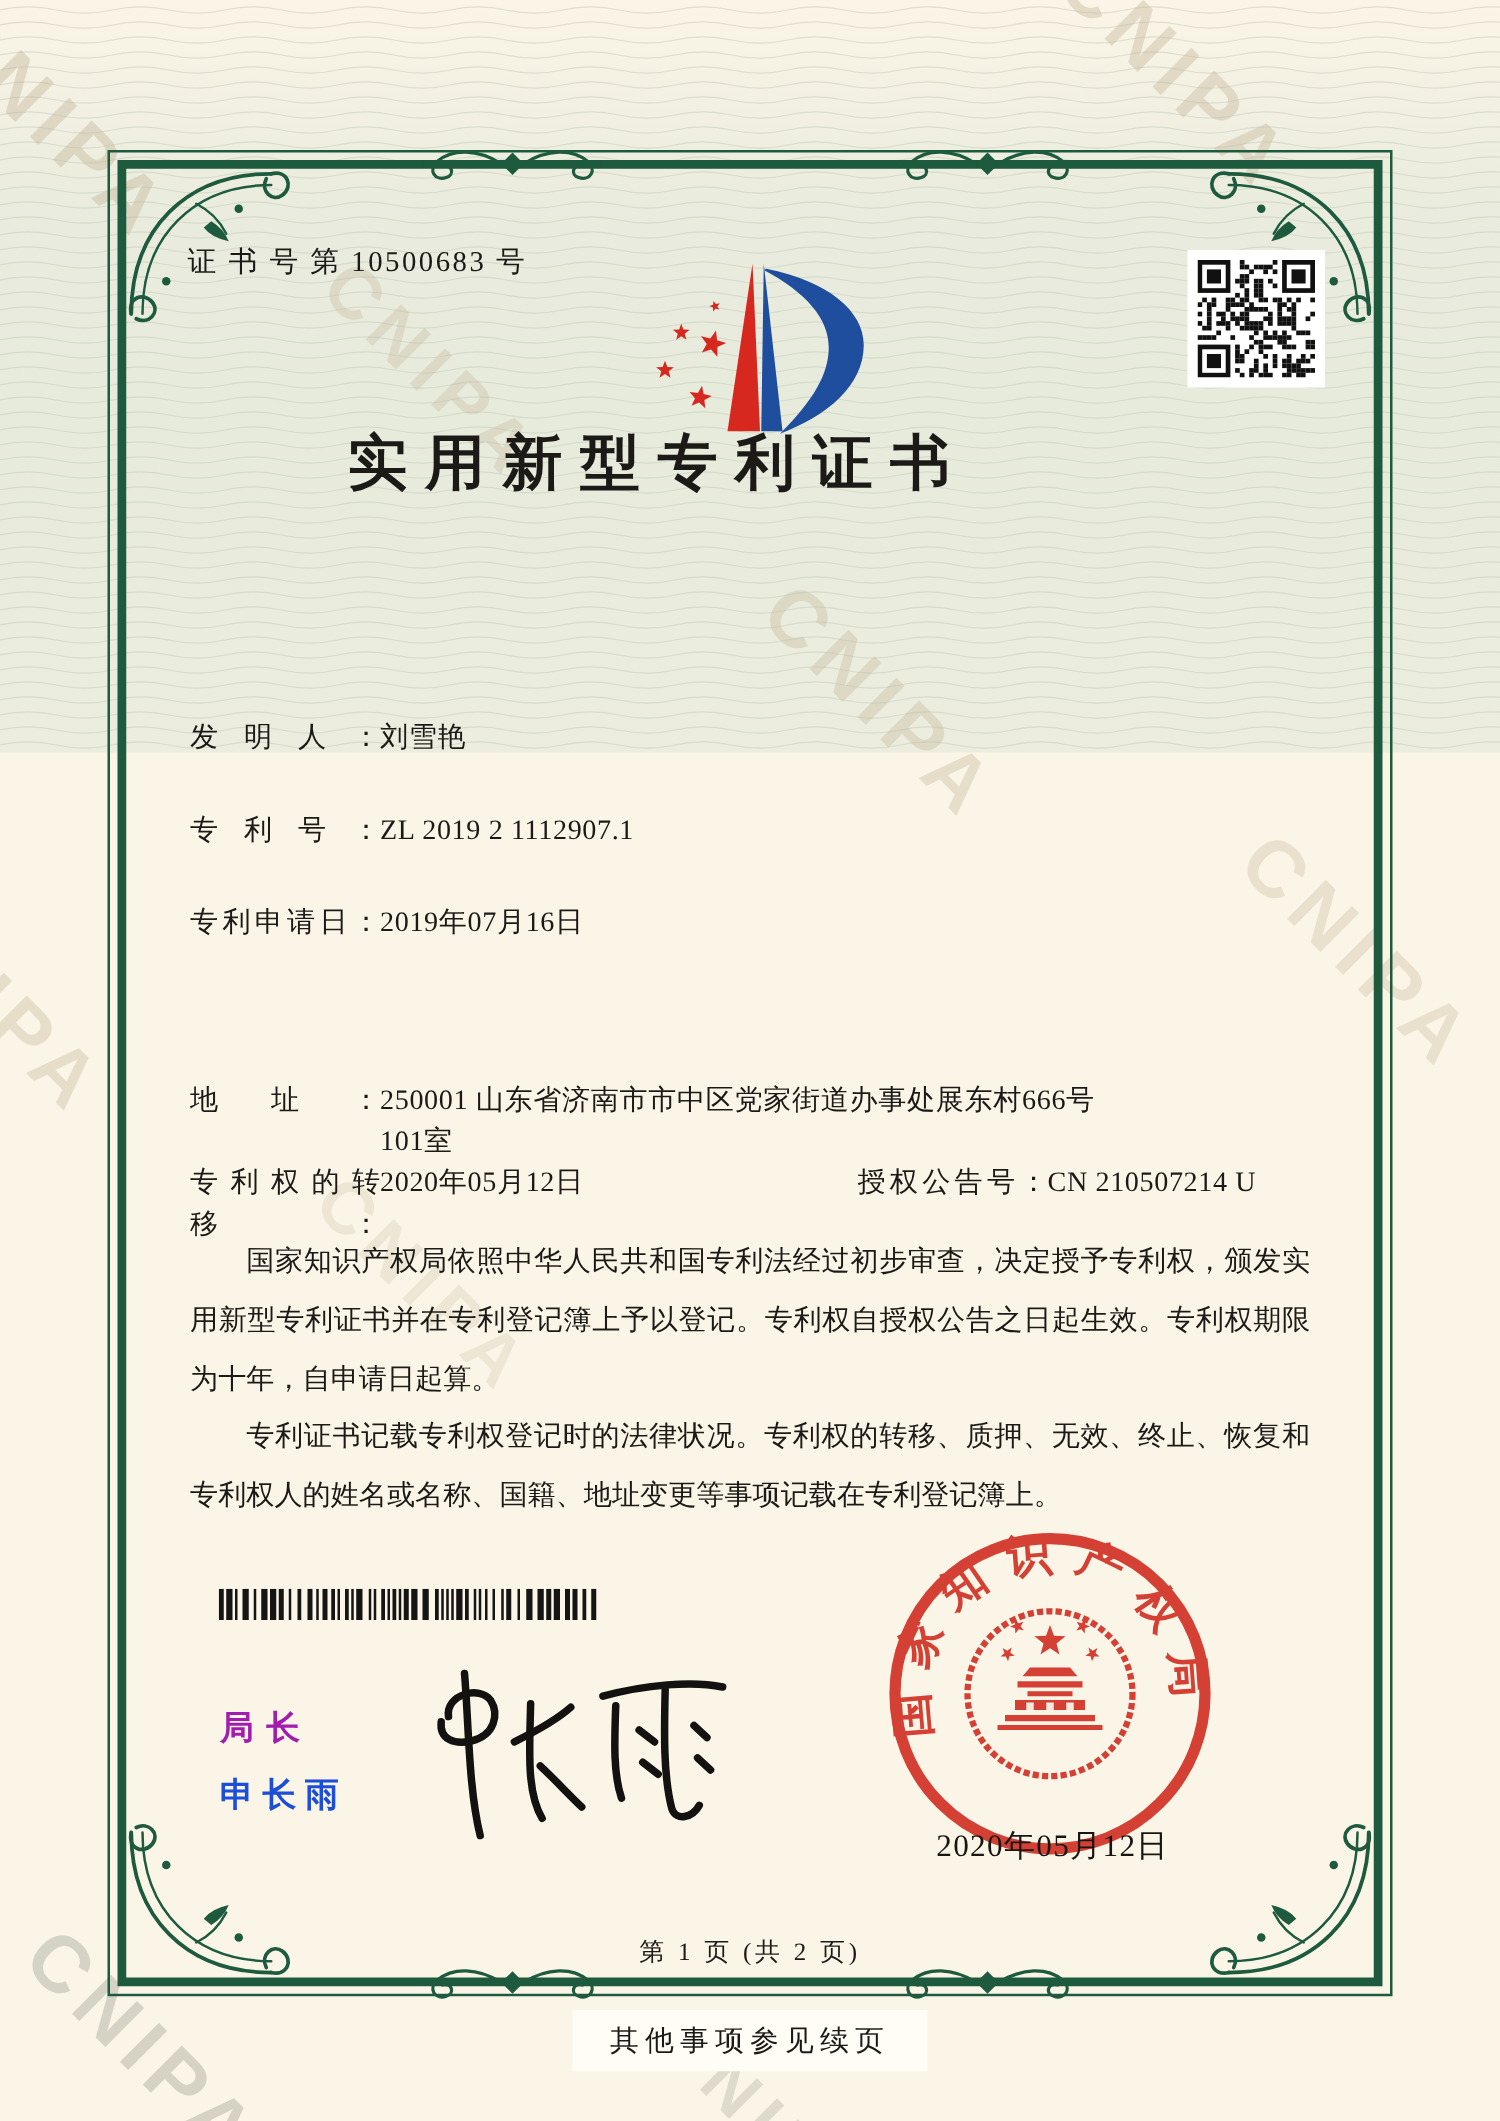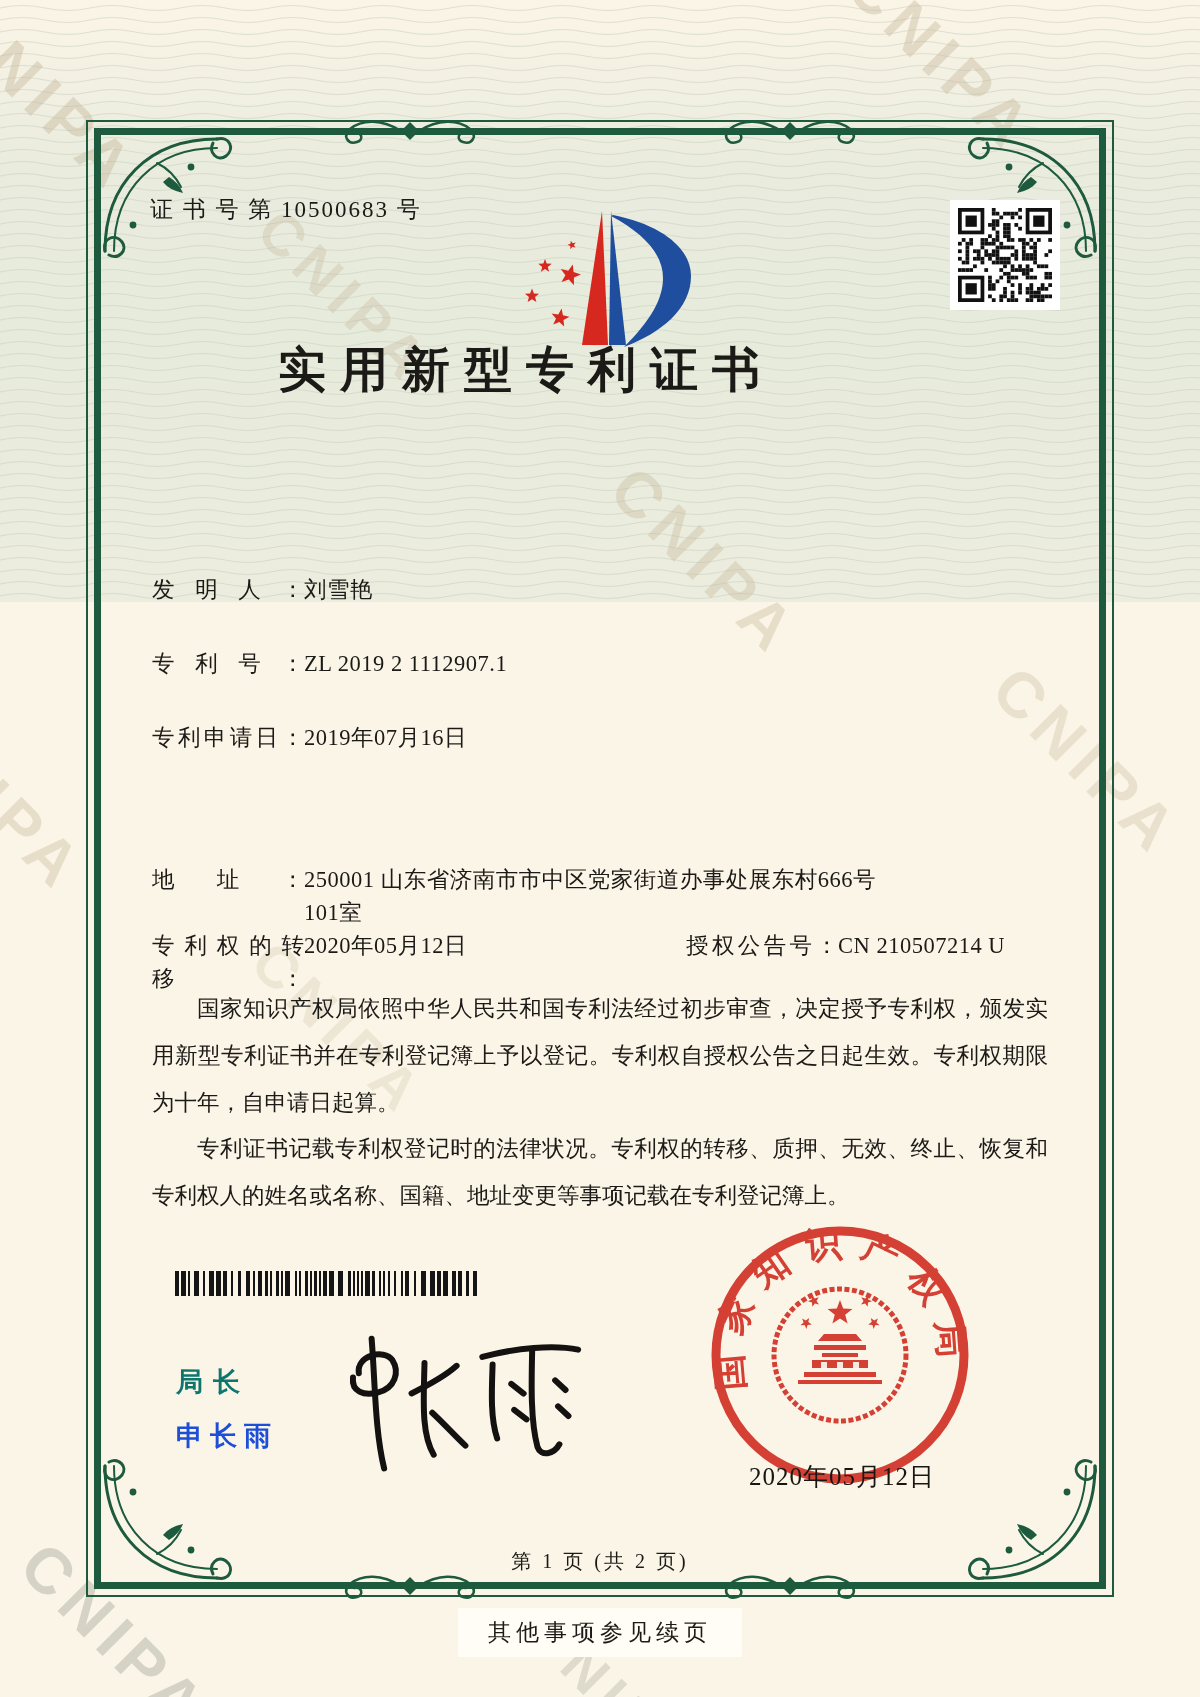--- a/index.html
+++ b/index.html
@@ -37,21 +37,21 @@
   .grant-row{display:flex;}
   .grant-row .grp1{width:534px;}
   
   .body-text{position:absolute; left:152px; top:986px; width:896px;
     font-size:22.5px; line-height:2.08; text-align:justify;}
   .body-text p{margin:0; text-indent:2em;}
   
   .barcode{position:absolute; left:175px; top:1271px;}
   
   .sign-title{position:absolute; left:176px; top:1364px; font-family:"Liberation Sans","DejaVu Sans",sans-serif;
-    font-weight:700; font-size:27px; letter-spacing:10px; color:#0f766e;}
+    font-weight:700; font-size:27px; letter-spacing:10px; color:#a21caf;}
   .sign-name{position:absolute; left:176px; top:1418px; font-family:"Liberation Sans","DejaVu Sans",sans-serif;
     font-weight:700; font-size:27px; letter-spacing:7px; color:#1d4ed8;}
   .signature{position:absolute; left:308px; top:1328px; transform:rotate(-2deg);}
   
   .seal{position:absolute; left:702px; top:1217px; opacity:.93;}
   .seal-date{position:absolute; left:712px; top:1460px; width:260px; text-align:center;
     font-size:25px; letter-spacing:1px; color:#181613;}
   
   .page-footer{position:absolute; left:0; top:1548px; width:1200px; text-align:center;
     font-size:20px; letter-spacing:3px;}

